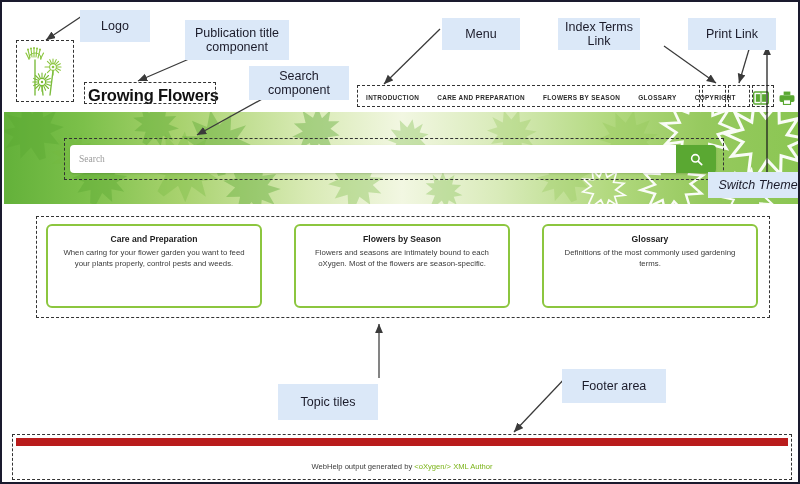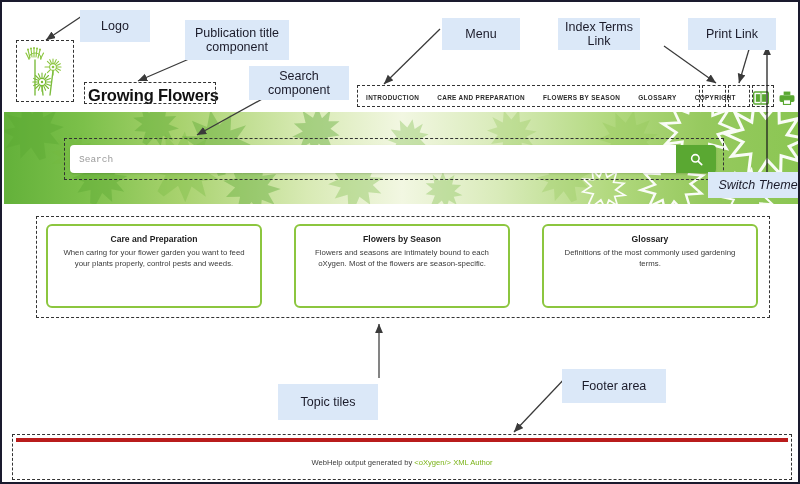--- a/index.html
+++ b/index.html
@@ -66,21 +66,21 @@
   .hero-svg { position:absolute; left:0; top:0; width:796px; height:92px; }
   .search-wrap {
     position:absolute; left:68px; top:143px; width:646px; height:28px; z-index:12;
     display:flex; align-items:stretch;
     border-radius:4px; overflow:hidden;
     box-shadow:0 1px 2px rgba(0,0,0,.15);
   }
   .search-input {
     flex:1; border:none; outline:none; background:#fff;
     font-size:9.5px; color:#555; padding:0 9px;
-    font-family:Liberation Mono, monospace;
+    font-family:Liberation Serif, serif;
   }
   .search-input::placeholder { color:#9b9b9b; }
   .search-btn {
     width:40px; background:#5aa832; border:none; cursor:pointer;
     display:flex; align-items:center; justify-content:center;
   }
 
   
   .tiles {
     position:absolute; left:44px; top:222px; width:712px; height:84px;
@@ -91,21 +91,21 @@
     border:2px solid #8cc63f; border-radius:6px; background:#fff;
     padding:8px 12px 0;
     text-align:center;
   }
   .tile-title { font-size:8.6px; font-weight:bold; color:#1d1d1d; margin-bottom:3px; }
   .tile-desc  { font-size:7.8px; color:#3a3a3a; line-height:1.45; }
 
   
   .footer {
     position:absolute; left:14px; top:436px; width:772px; height:40px; z-index:6;
-    border-top:4px solid #b91c1c; padding-top:16px; text-align:center;
+    border-top:8px solid #b91c1c; padding-top:16px; text-align:center;
   }
   .footer-text { font-size:7.6px; color:#3a3a3a; }
   .footer-text .lnk { color:#7ab317; }
 </style>
 </head>
 <body>
 
 <div id="page">
 
   <div class="logo-box">

